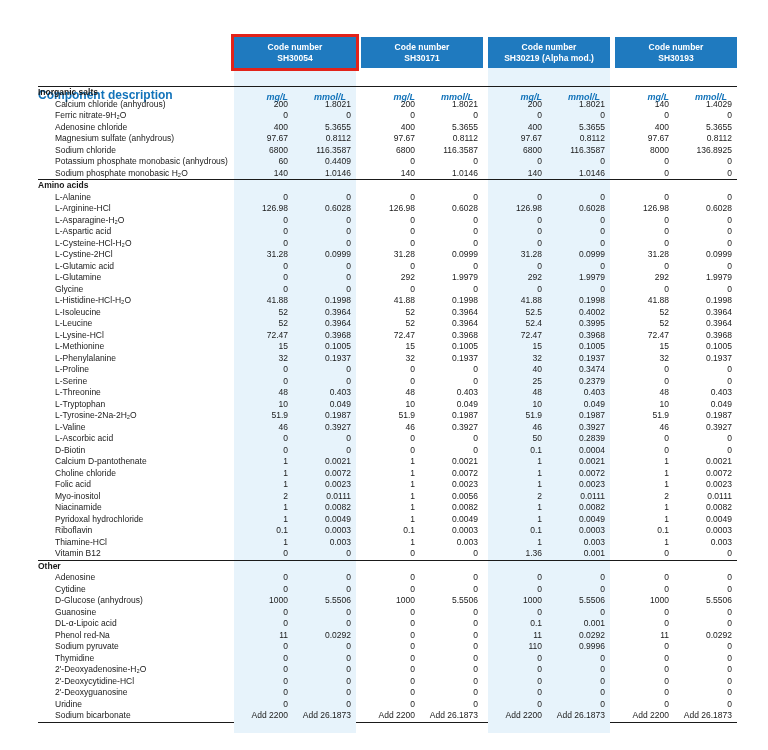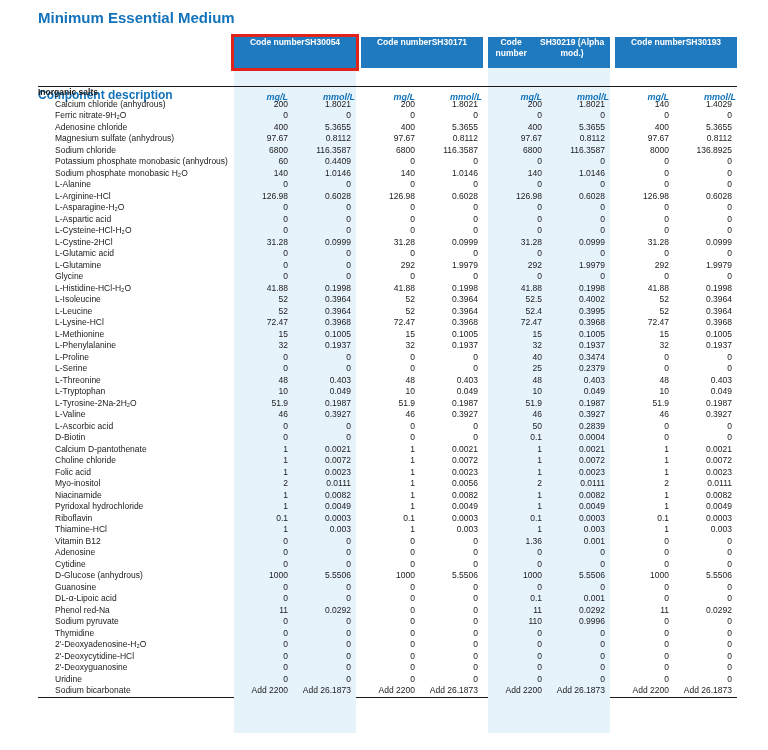--- a/index.html
+++ b/index.html
@@ -13,48 +13,47 @@
 
   .band { position:absolute; top:31px; height:665px; width:122px; background:#e7f3fb; z-index:0; }
   .band1 { left:196px; }
   .band2 { left:450px; }
 
   .grid { display:grid; position:relative; z-index:1;
           grid-template-columns:196px 64px 58px 5px 64px 58px 5px 64px 58px 5px 64px 58px; }
 
   .header-row { height:31px; }
   .code-block { grid-column:span 2; background:#1f7abf; color:#ffffff; text-align:center;
-                display:flex; flex-direction:row; justify-content:center;
+                display:flex; flex-direction:column; justify-content:center;
                 font-size:8.5px; font-weight:bold; line-height:11px; height:31px; }
   .code-block.hl { outline:3px solid #e2231a; outline-offset:0px; }
 
   .subheader-row { height:18px; border-bottom:1.5px solid #1a1a1a; align-items:end; }
   .comp-desc { color:#1273ba; font-weight:bold; font-size:12px; padding-bottom:3px;margin-top:20px; }
   .unit { color:#1273ba; font-weight:bold; font-size:9px; text-align:right; padding-bottom:3px;font-style:italic; }
   .unit.mg { padding-right:10px; }
-  .unit.mmol { padding-right:1px; }
+  .unit.mmol { padding-right:10px; }
 
   .row { font-size:8.5px; color:#1a1a1a; line-height:11.5px; height:11.5px; }
   .row .label { text-align:left; white-space:nowrap; overflow:hidden; }
   .row .label.item { padding-left:17px; }
   .row.section { font-weight:bold; }
   .row.section .sec { grid-column:1 / -1; }
   .row.section-border { border-top:1px solid #1a1a1a; }
   .num { text-align:right; white-space:nowrap; }
   .num.mg { padding-right:10px; }
   .num.mmol { padding-right:5px; }
   #rows { border-bottom:1.5px solid #1a1a1a; }
 </style>
 </head>
 <body>
 
 <div class="page">
 
   <div class="title">
-    <div>Minimum Essential Medium</div>
   </div>
 
   <div class="table-wrap">
     <div class="band band1"></div>
     <div class="band band2"></div>
 
     <div class="grid header-row" id="header-row">
       <div></div>
     <div class="code-block hl">
           <div>Code number</div>
@@ -187,20 +186,23 @@
           <div class="gapcell"></div>
           <div class="num mg">140</div>
           <div class="num mmol">1.0146</div>
           <div class="gapcell"></div>
           <div class="num mg">140</div>
           <div class="num mmol">1.0146</div>
           <div class="gapcell"></div>
           <div class="num mg">0</div>
           <div class="num mmol">0</div>
         </div>
+        <div class="grid row section section-border">
+          <div class="label sec">Amino acids</div>
+        </div>
         <div class="grid row">
           <div class="label item">L-Alanine</div>
           <div class="num mg">0</div>
           <div class="num mmol">0</div>
           <div class="gapcell"></div>
           <div class="num mg">0</div>
           <div class="num mmol">0</div>
           <div class="gapcell"></div>
           <div class="num mg">0</div>
           <div class="num mmol">0</div>
@@ -635,20 +637,23 @@
           <div class="gapcell"></div>
           <div class="num mg">0</div>
           <div class="num mmol">0</div>
           <div class="gapcell"></div>
           <div class="num mg">1.36</div>
           <div class="num mmol">0.001</div>
           <div class="gapcell"></div>
           <div class="num mg">0</div>
           <div class="num mmol">0</div>
         </div>
+        <div class="grid row section section-border">
+          <div class="label sec">Other</div>
+        </div>
         <div class="grid row">
           <div class="label item">Adenosine</div>
           <div class="num mg">0</div>
           <div class="num mmol">0</div>
           <div class="gapcell"></div>
           <div class="num mg">0</div>
           <div class="num mmol">0</div>
           <div class="gapcell"></div>
           <div class="num mg">0</div>
           <div class="num mmol">0</div>

